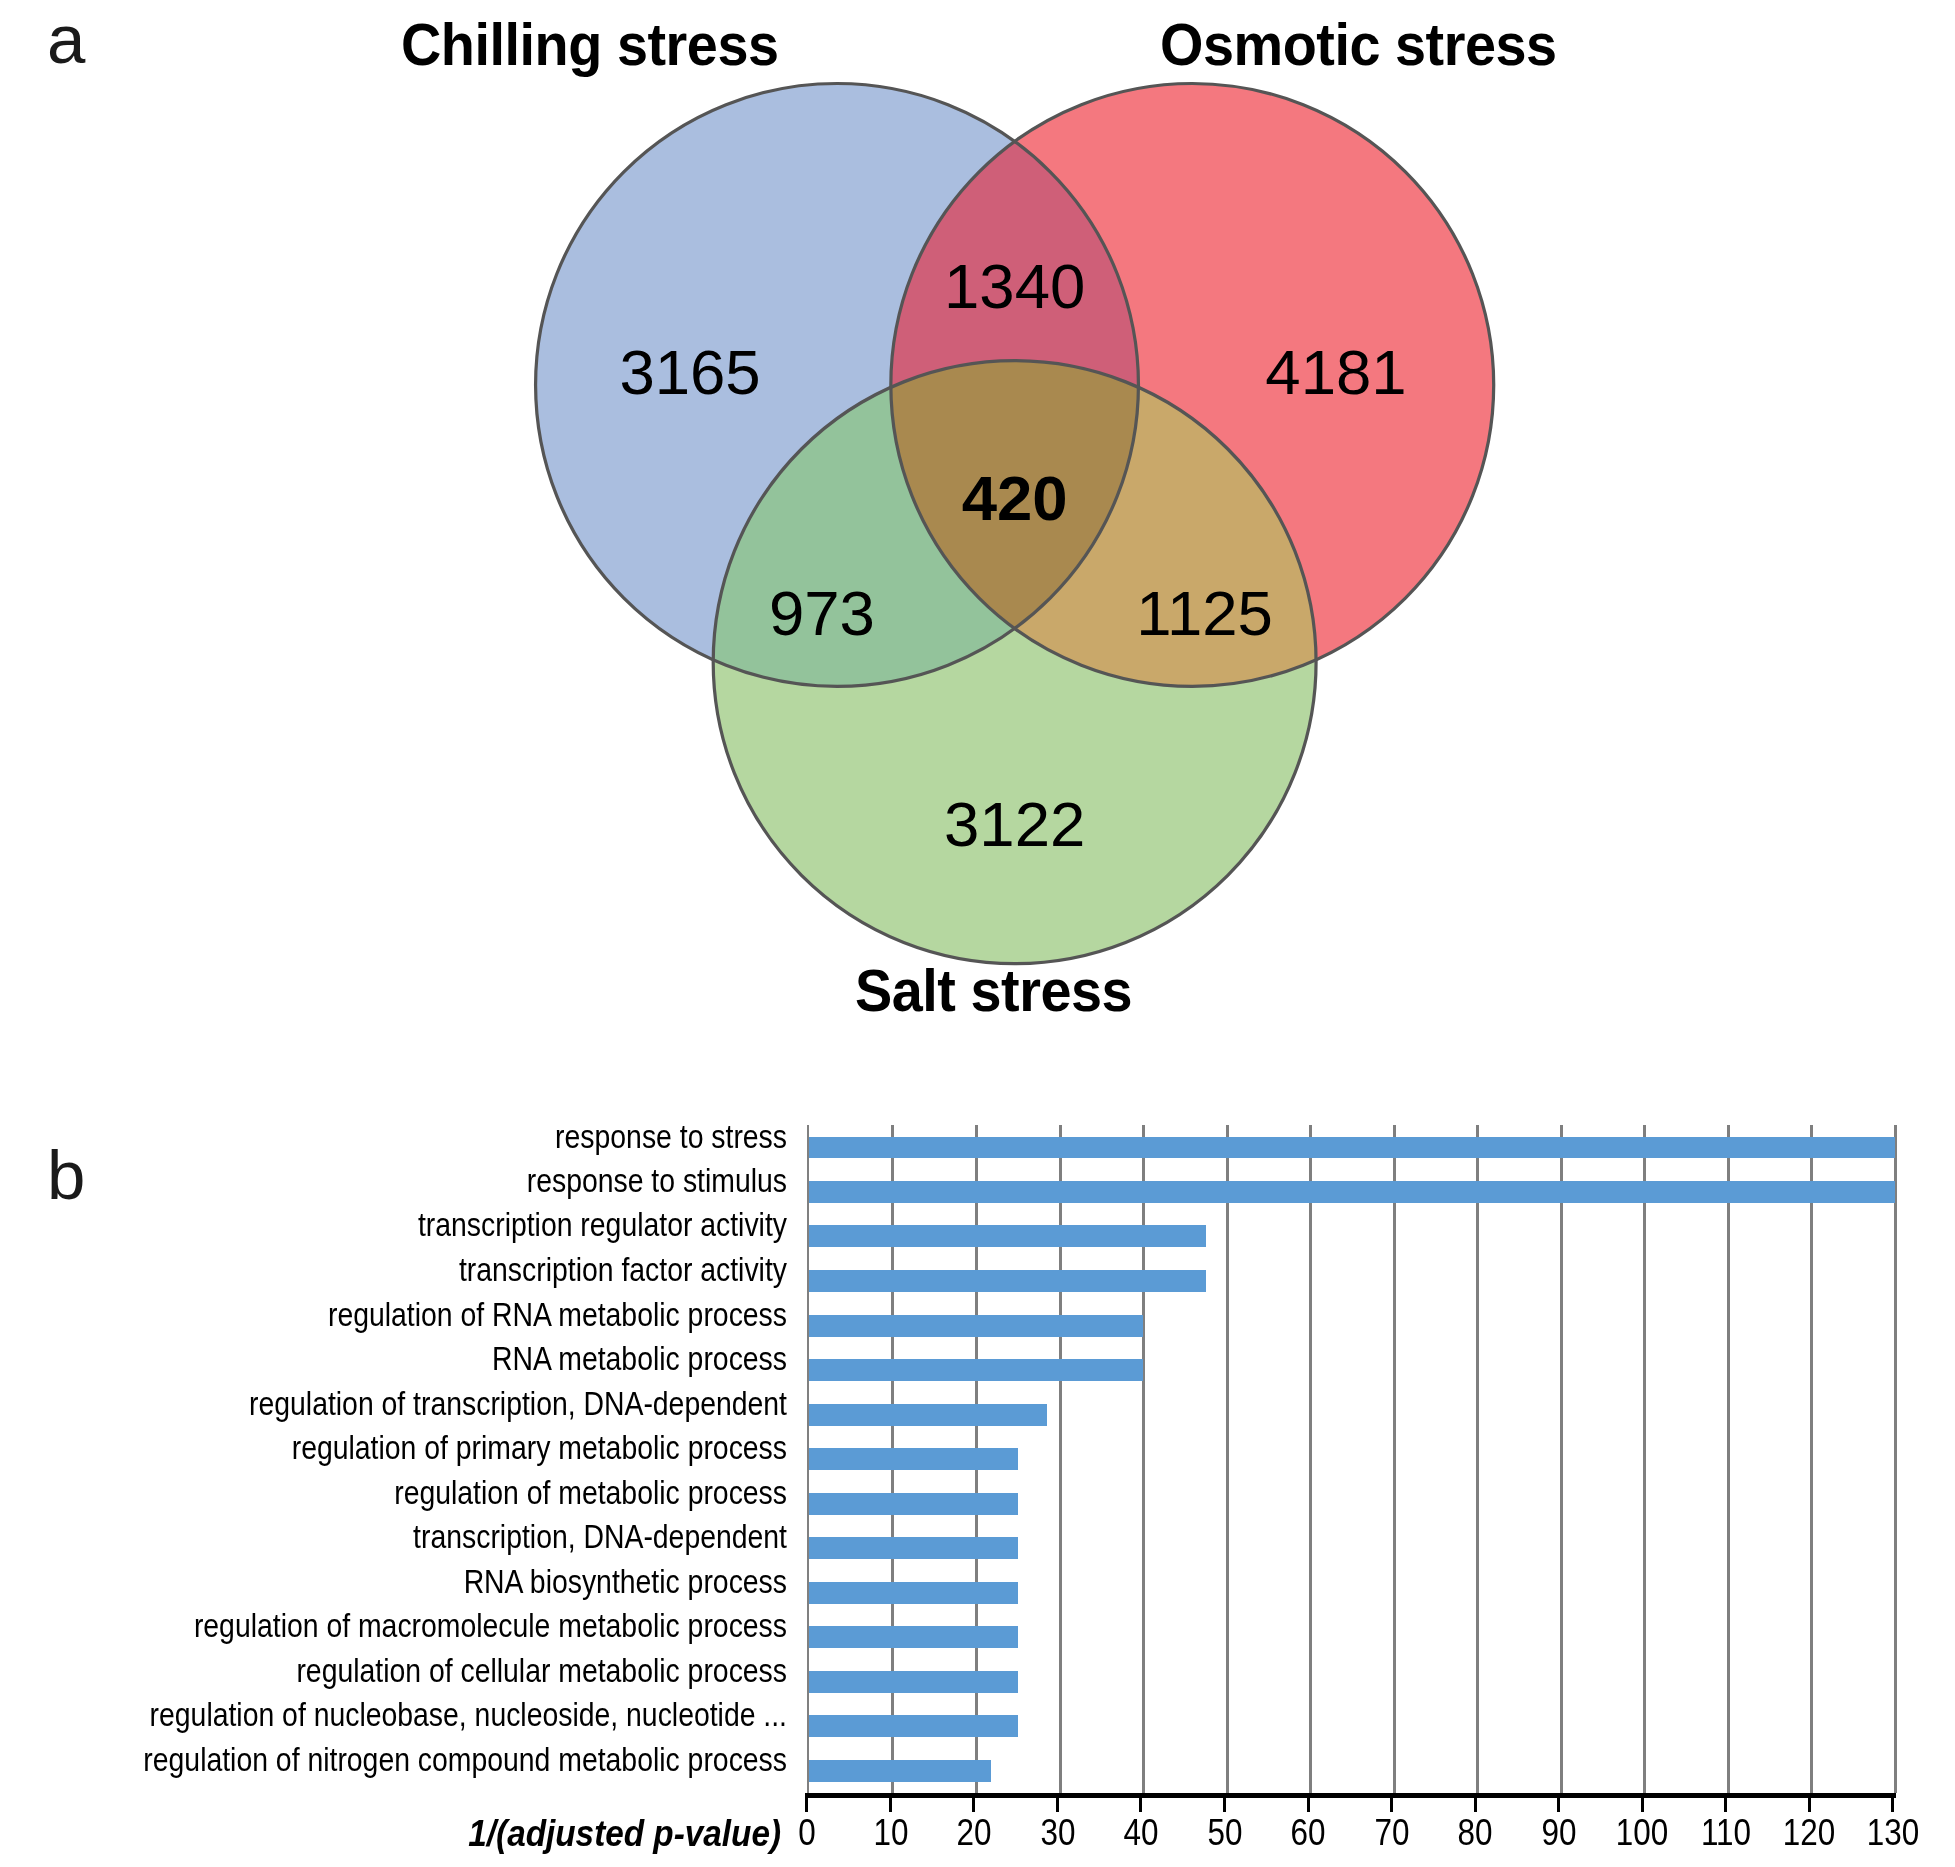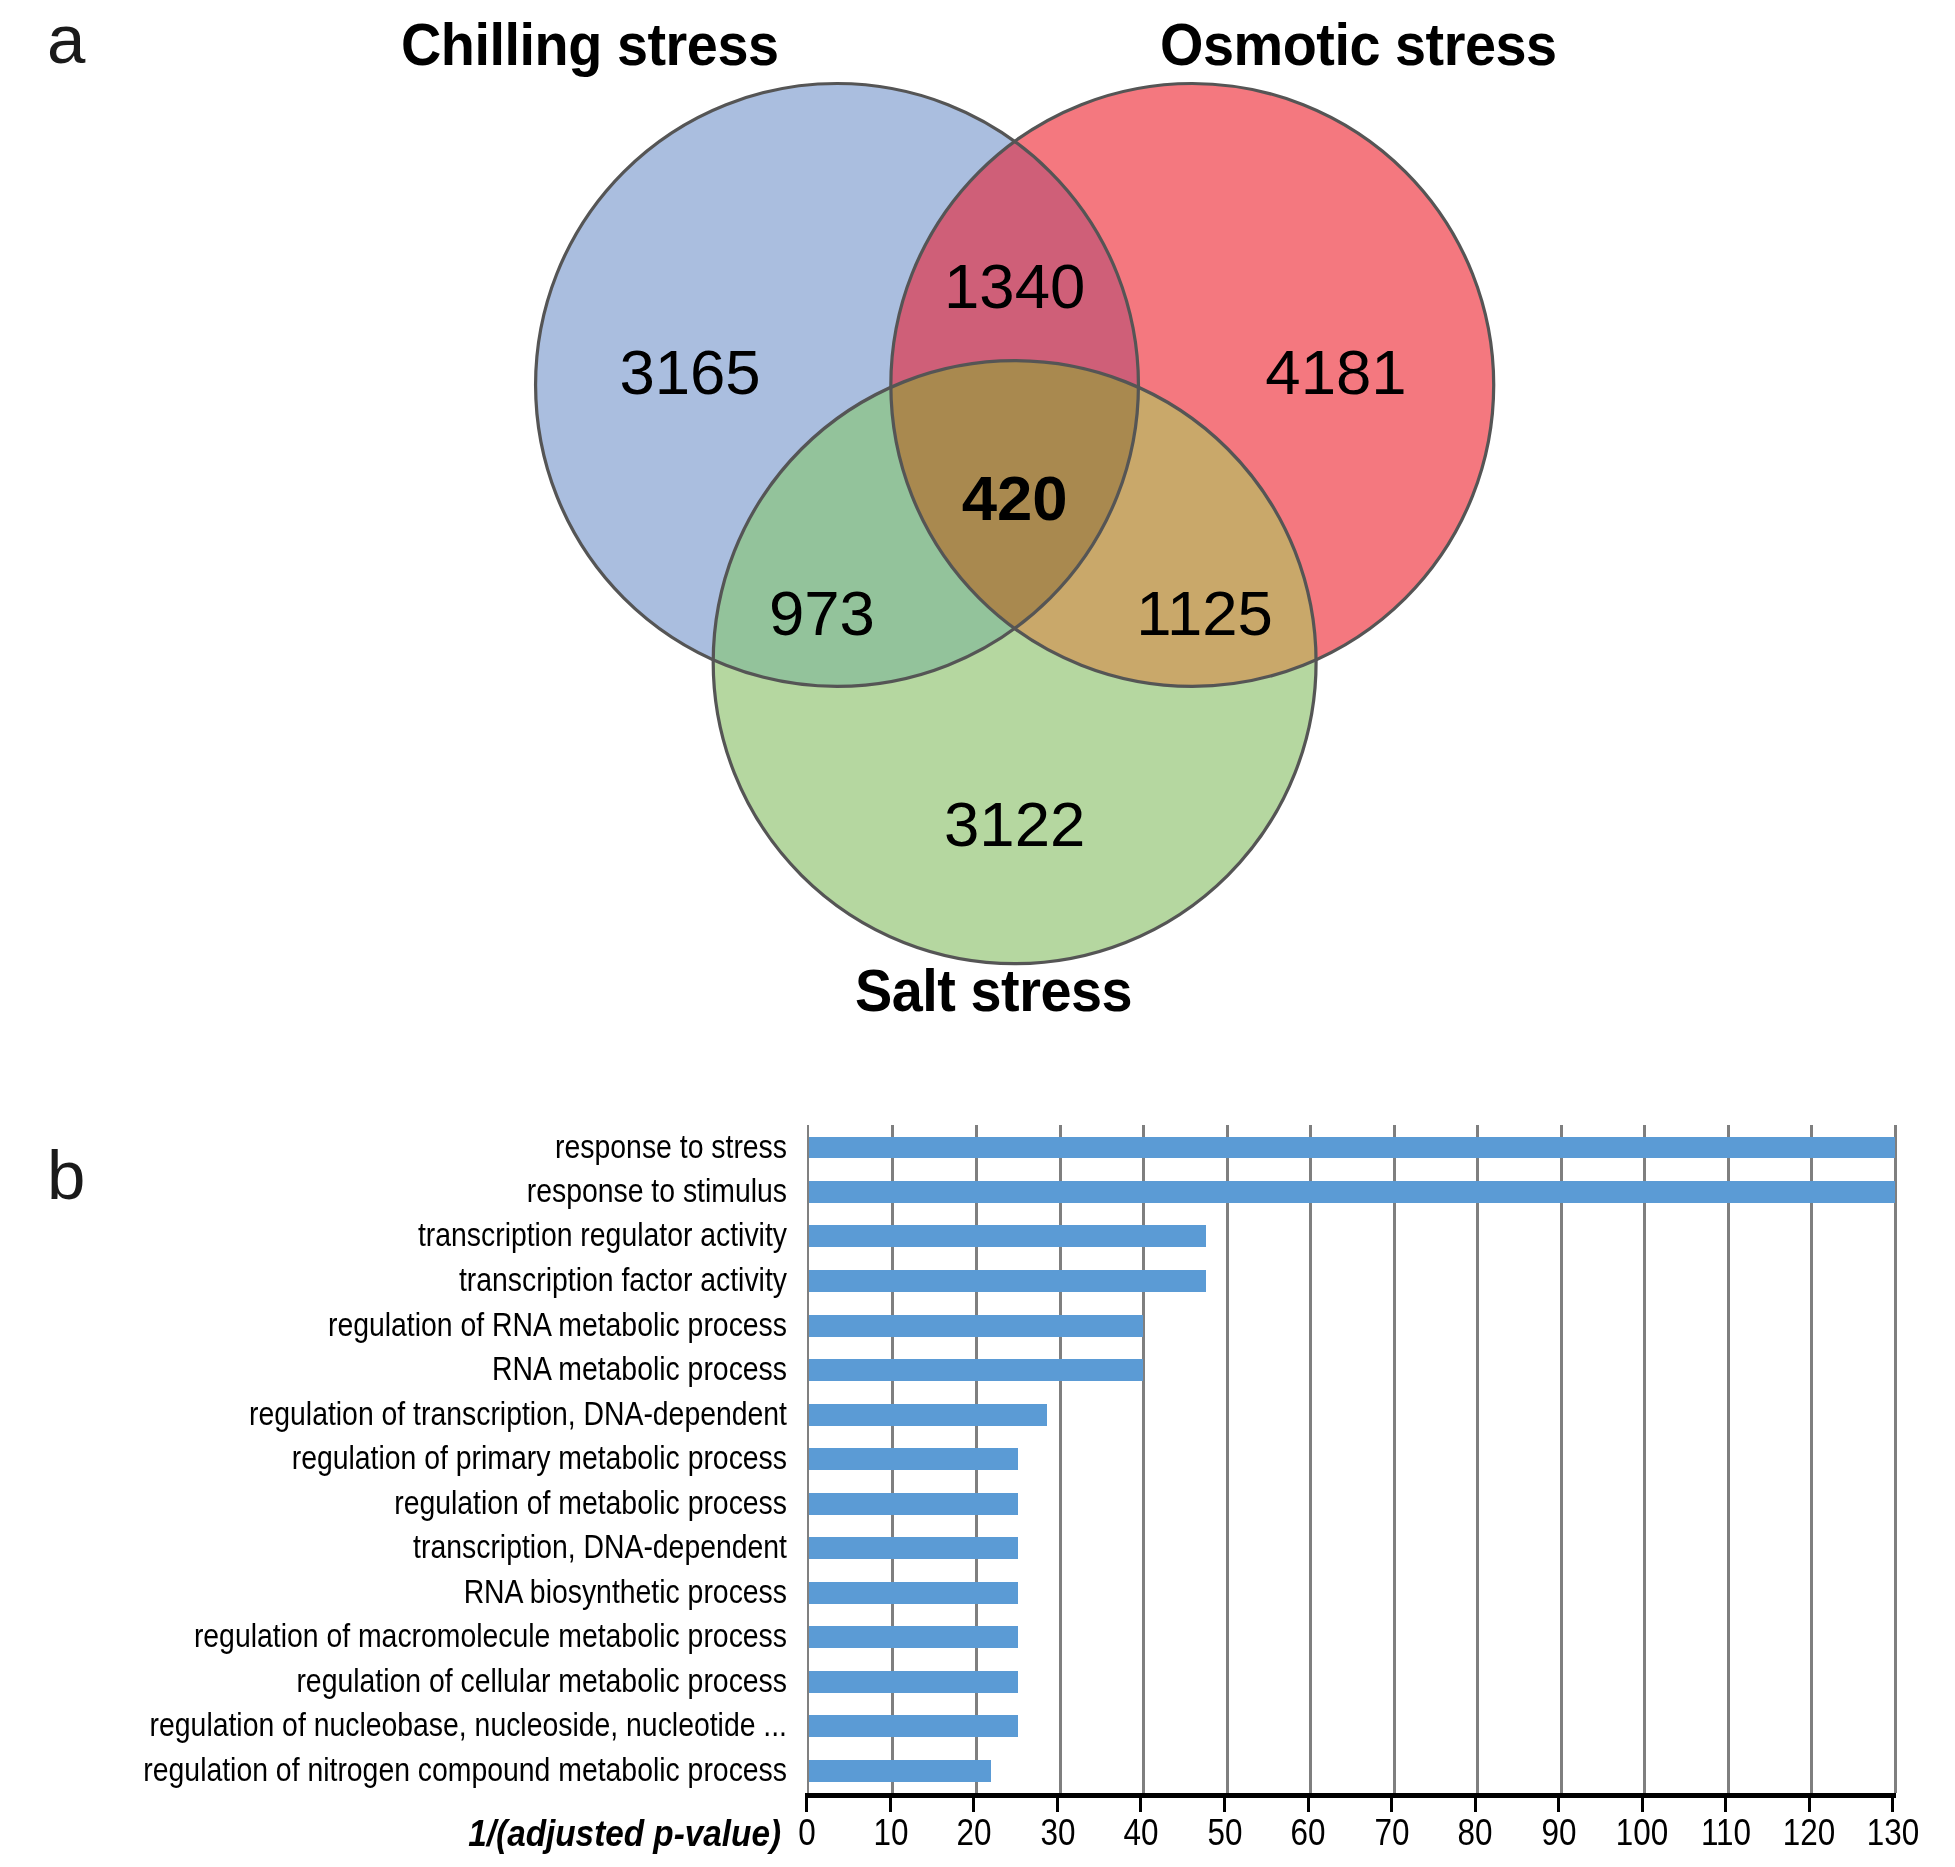--- a/index.html
+++ b/index.html
@@ -66,21 +66,21 @@
   #panel-b {
     position: absolute;
     left: 0; top: 1039px;
     width: 1955px; height: 828px;
   }
 
   
   #chart-labels {
     position: absolute;
     left: 0;
-    top: 86px;
+    top: 76px;
     width: 797px;
     height: 668px;
   }
   .cat-label {
     position: absolute;
     right: 9.7px;
     width: 786px;
     text-align: right;
     font-family: "Liberation Sans", sans-serif;
     font-size: 33px;

